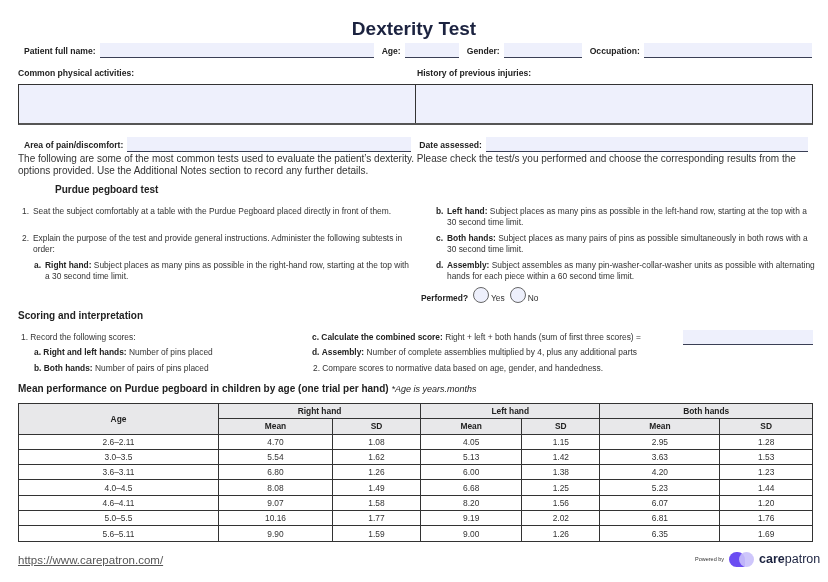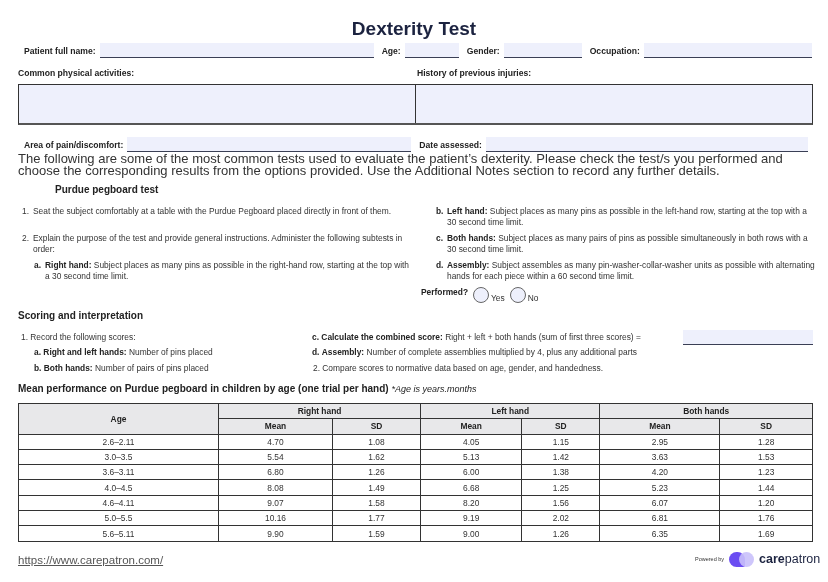--- a/index.html
+++ b/index.html
@@ -11,28 +11,28 @@
     .field-row { position: absolute; left: 24px; width: 794px; height: 16px; display: flex; align-items: flex-end; }
     .lbl { font-weight: bold; font-size: 8.6px; color: #222; white-space: nowrap; padding-bottom: 2px; }
     .inp { height: 15px; background: #eef0fc; border: none; border-bottom: 1px solid #3a3f55; margin-left: 4px; margin-right: 8px; }
 
     .sec-lbl { position: absolute; font-weight: bold; font-size: 8.6px; color: #222; }
 
     .textbox-wrap { position: absolute; top: 84px; left: 18px; width: 795px; height: 41px; display: flex; border: 1px solid #333; border-bottom: 2px solid #555; }
     .textbox { flex: 1; background: #eef0fc; }
     .textbox + .textbox { border-left: 1px solid #333; }
 
-    .para { position: absolute; left: 18px; width: 795px; font-size: 13px; line-height: 11.5px; color: #333; }
+    .para { position: absolute; left: 18px; width: 795px; font-size: 10px; line-height: 11.5px; color: #333; }
     .h2 { position: absolute; left: 18px; font-weight: bold; font-size: 10px; color: #222; }
 
     .list-item { position: absolute; font-size: 8.4px; line-height: 11.2px; color: #333; }
     .list-item b { color: #222; }
     .num { position: absolute; left: 0; top: 0; }
 
-    .perf { position: absolute; top: 287px; left: 421px; display: flex; align-items: flex-start; font-size: 8.4px; }
+    .perf { position: absolute; top: 287px; left: 421px; display: flex; align-items: flex-end; font-size: 8.4px; }
     .perf .plbl { font-weight: bold; color: #222; margin-right: 5px; }
     .radio { width: 16px; height: 16px; border-radius: 50%; border: 1px solid #666; background: #eef0fc; display: inline-block; }
     .perf .opt { margin: 6px 5px 0 2px; color: #333; }
 
     .combined-inp { position: absolute; top: 330px; left: 683px; width: 130px; height: 15px; background: #eef0fc; border-bottom: 1px solid #3a3f55; }
 
     table.norm { position: absolute; top: 403px; left: 18px; width: 795px; border-collapse: collapse; font-size: 8.4px; border-radius: 22px; }
     table.norm th, table.norm td { border: 1px solid #333; text-align: center; height: 15.3px; padding: 0; }
     table.norm th { background: #e8e8ea; font-weight: bold; color: #222; }
     table.norm td { color: #333; }

